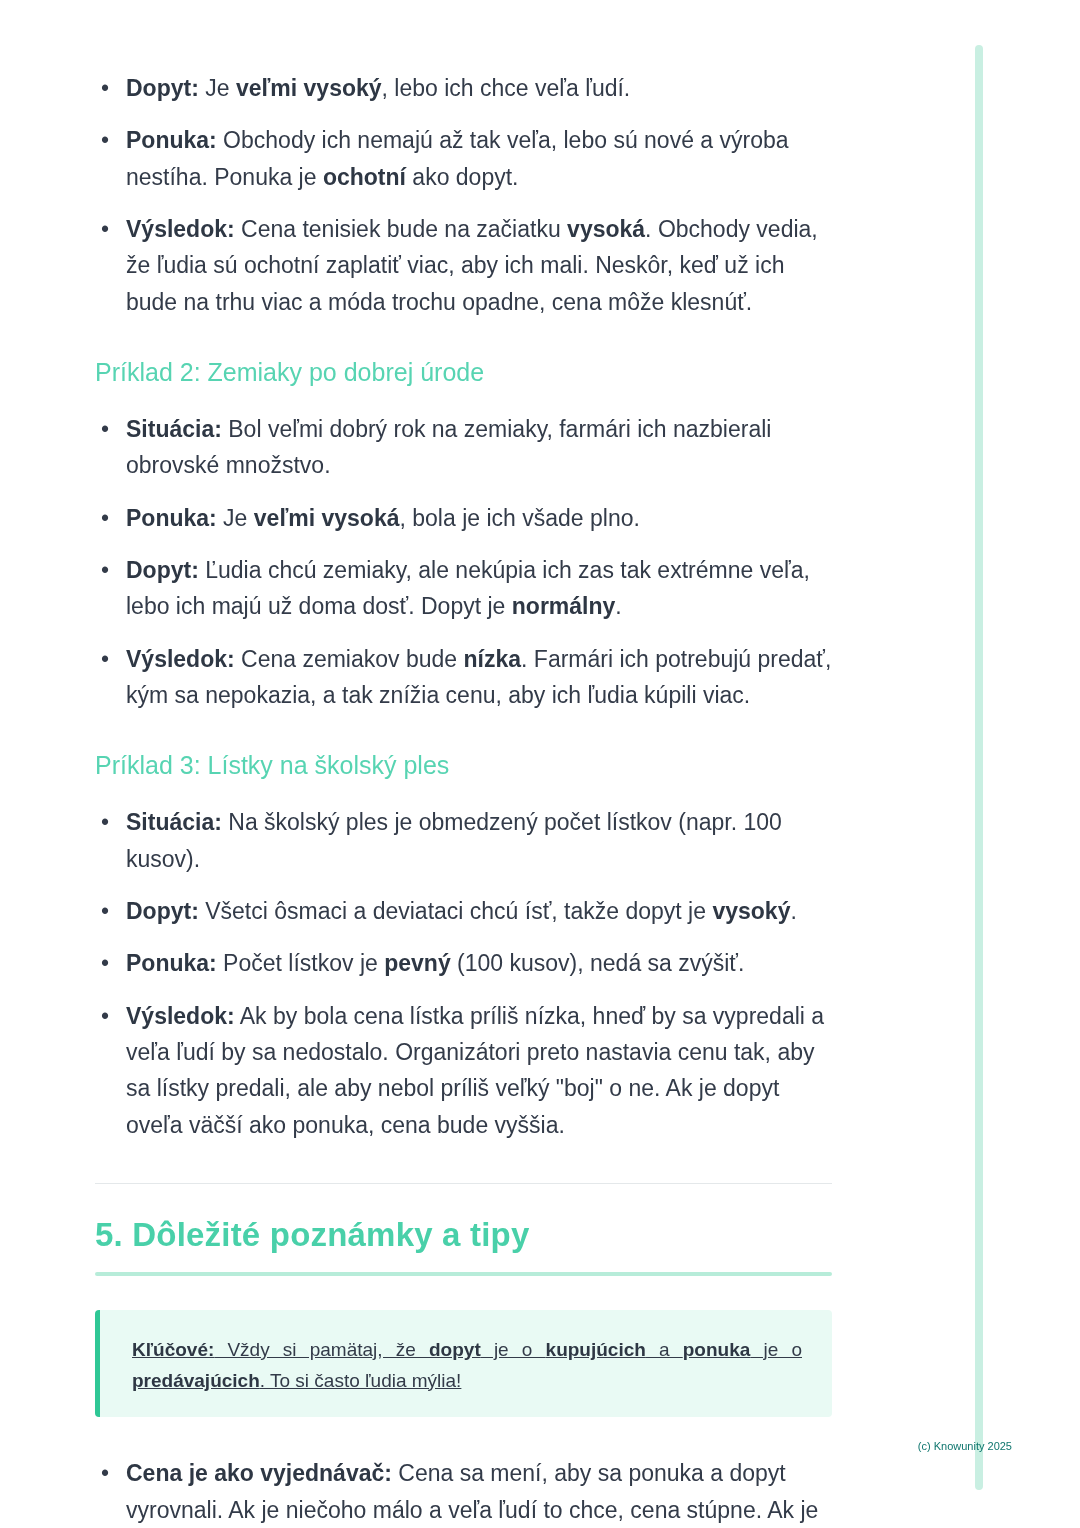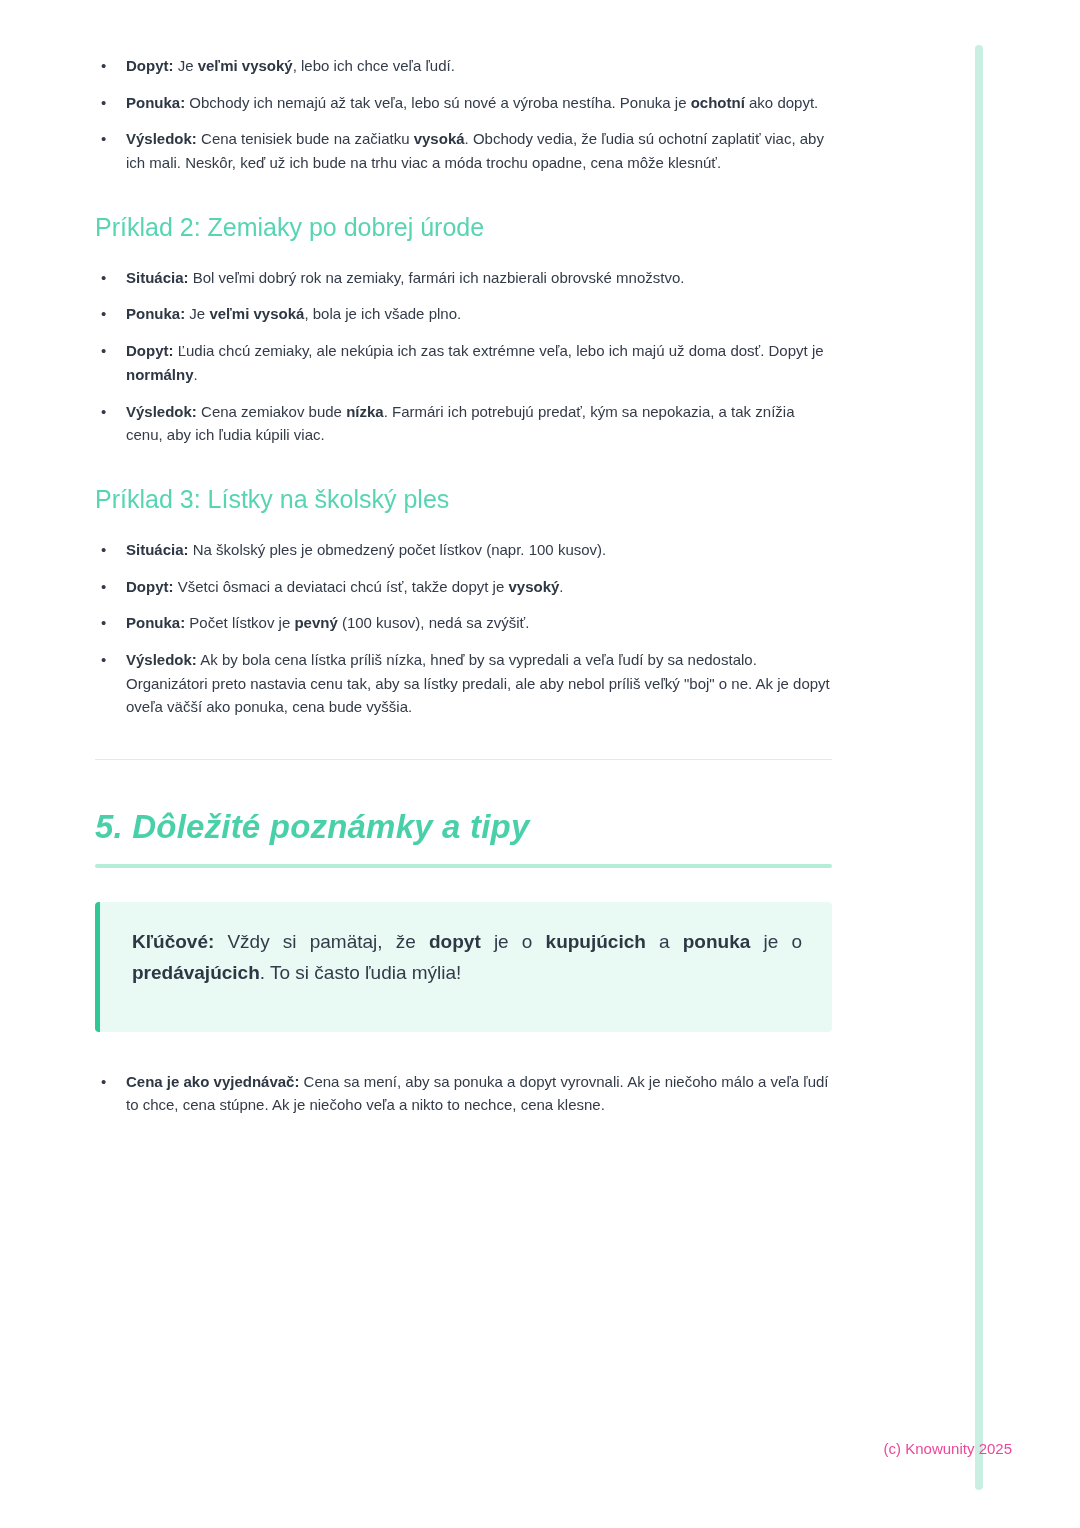--- a/index.html
+++ b/index.html
@@ -14,23 +14,24 @@
   .content {
     position: absolute;
     left: 95px;
     top: 54px;
     width: 737px;
   }
   ul.bullets { list-style: none; }
   ul.bullets li {
     position: relative;
     padding-left: 31px;
-    font-size: 15px;
+    font-size: 23px;
     line-height: 1.58;
     margin-bottom: 13px;
+    margin-top: 16px;
   }
   ul.bullets li::before {
     content: "\2022";
     position: absolute;
     left: 6px;
     top: 0;
     color: #333b49;
   }
   strong { font-weight: 700; color: #2e3744; }
   h3.section-heading {
@@ -41,58 +42,58 @@
   }
   hr.divider {
     border: none;
     border-top: 1px solid #e4e8ea;
     margin: 40px 0 0 0;
   }
   h2.big-heading {
     color: #49d0a9;
     font-size: 33px;
     font-weight: 700;
-    margin: 48px 0 0 0;
+    margin: 32px 0 0 0;
     letter-spacing: 0.2px;
-    font-style: italic;
   }
   .heading-underline {
     height: 4px;
     background: #b7ecd9;
     border-radius: 2px;
     margin-top: 18px;
   }
   .callout {
     margin-top: 34px;
     background: #e9faf4;
     border-left: 5px solid #2fc795;
     border-radius: 4px;
-    padding: 25px 30px 43px 32px;
+    padding: 25px 30px 21px 32px;
+    text-decoration: underline;
   }
   .callout p {
     font-size: 19px;
     line-height: 1.62;
     text-align: justify;
   }
   ul.bullets.notes-list { margin-top: 38px; }
   .edge-stripe {
     position: absolute;
     top: 45px;
     right: 97px;
     width: 8px;
     height: 1445px;
     background: #c9efe2;
     border-radius: 4px;
   }
   .watermark {
     position: absolute;
     top: 1440px;
     right: 68px;
-    font-size: 15px;
-    color: #ec4899;
+    font-size: 11px;
+    color: #0f766e;
     white-space: nowrap;
   }
 </style>
 </head>
 <body>
 
 <div class="content">
 
   <ul class="bullets">
       <li><strong>Dopyt:</strong><span> Je </span><strong>veľmi vysoký</strong><span>, lebo ich chce veľa ľudí.</span></li>

